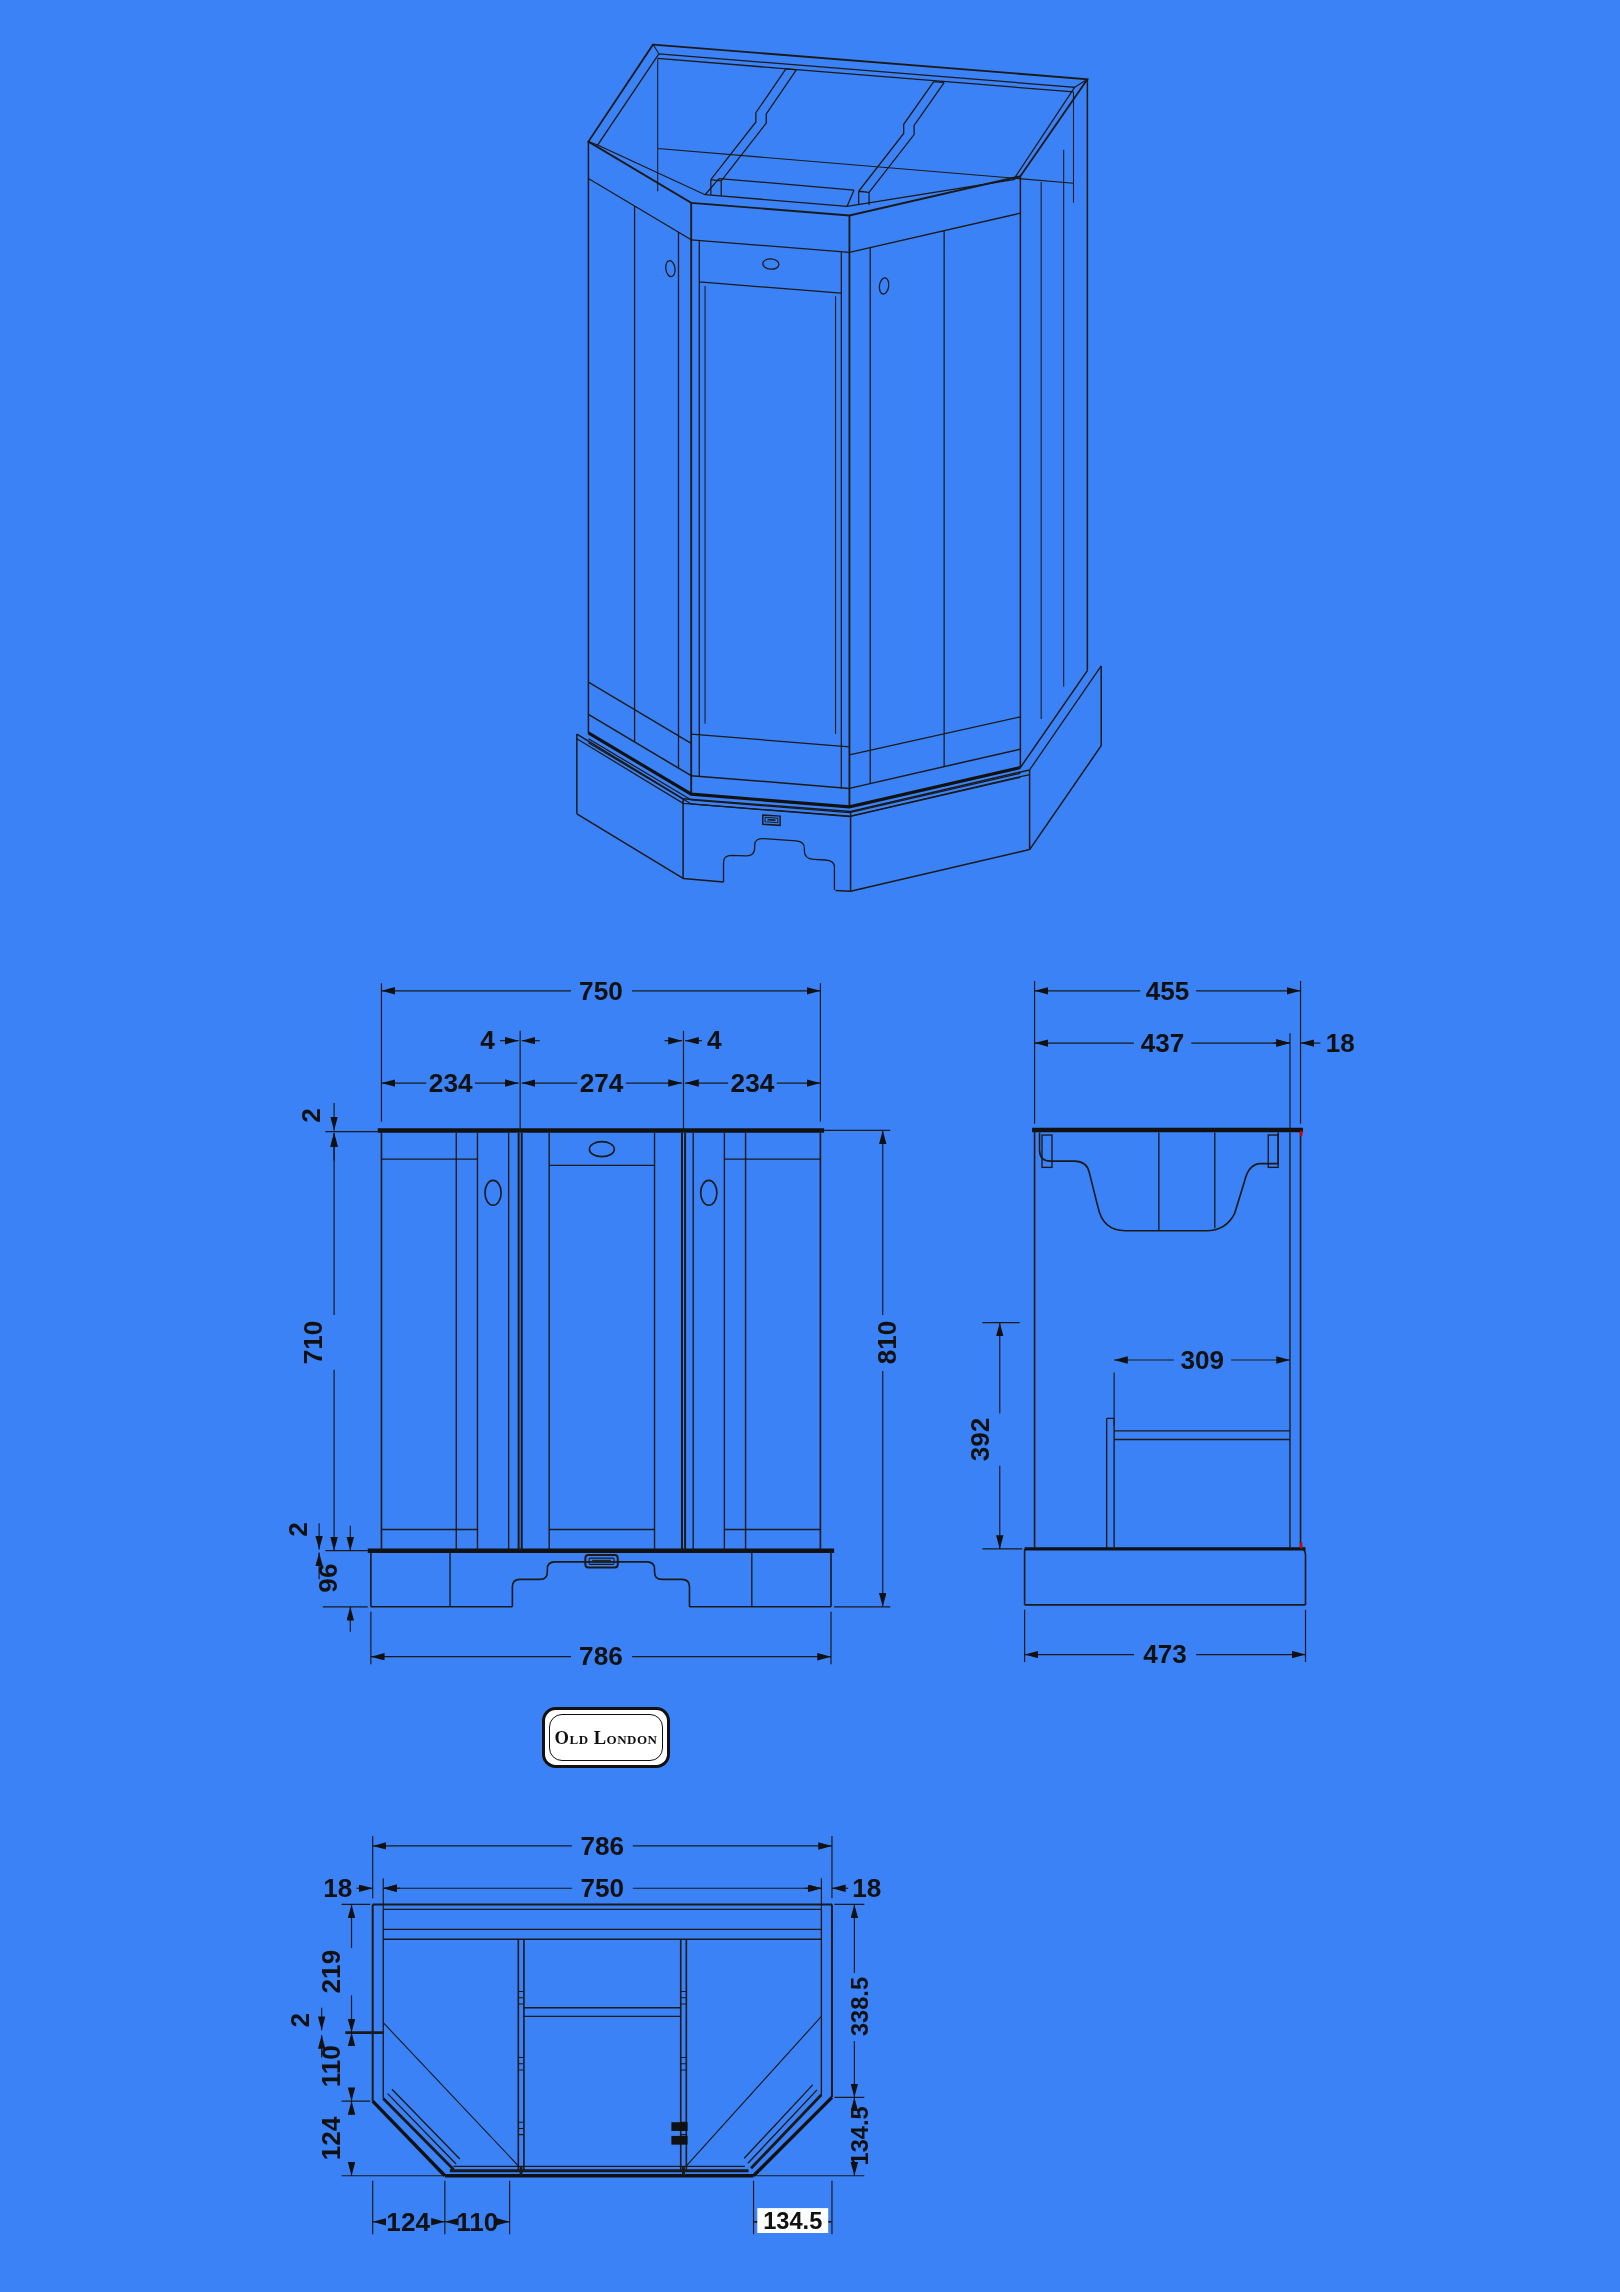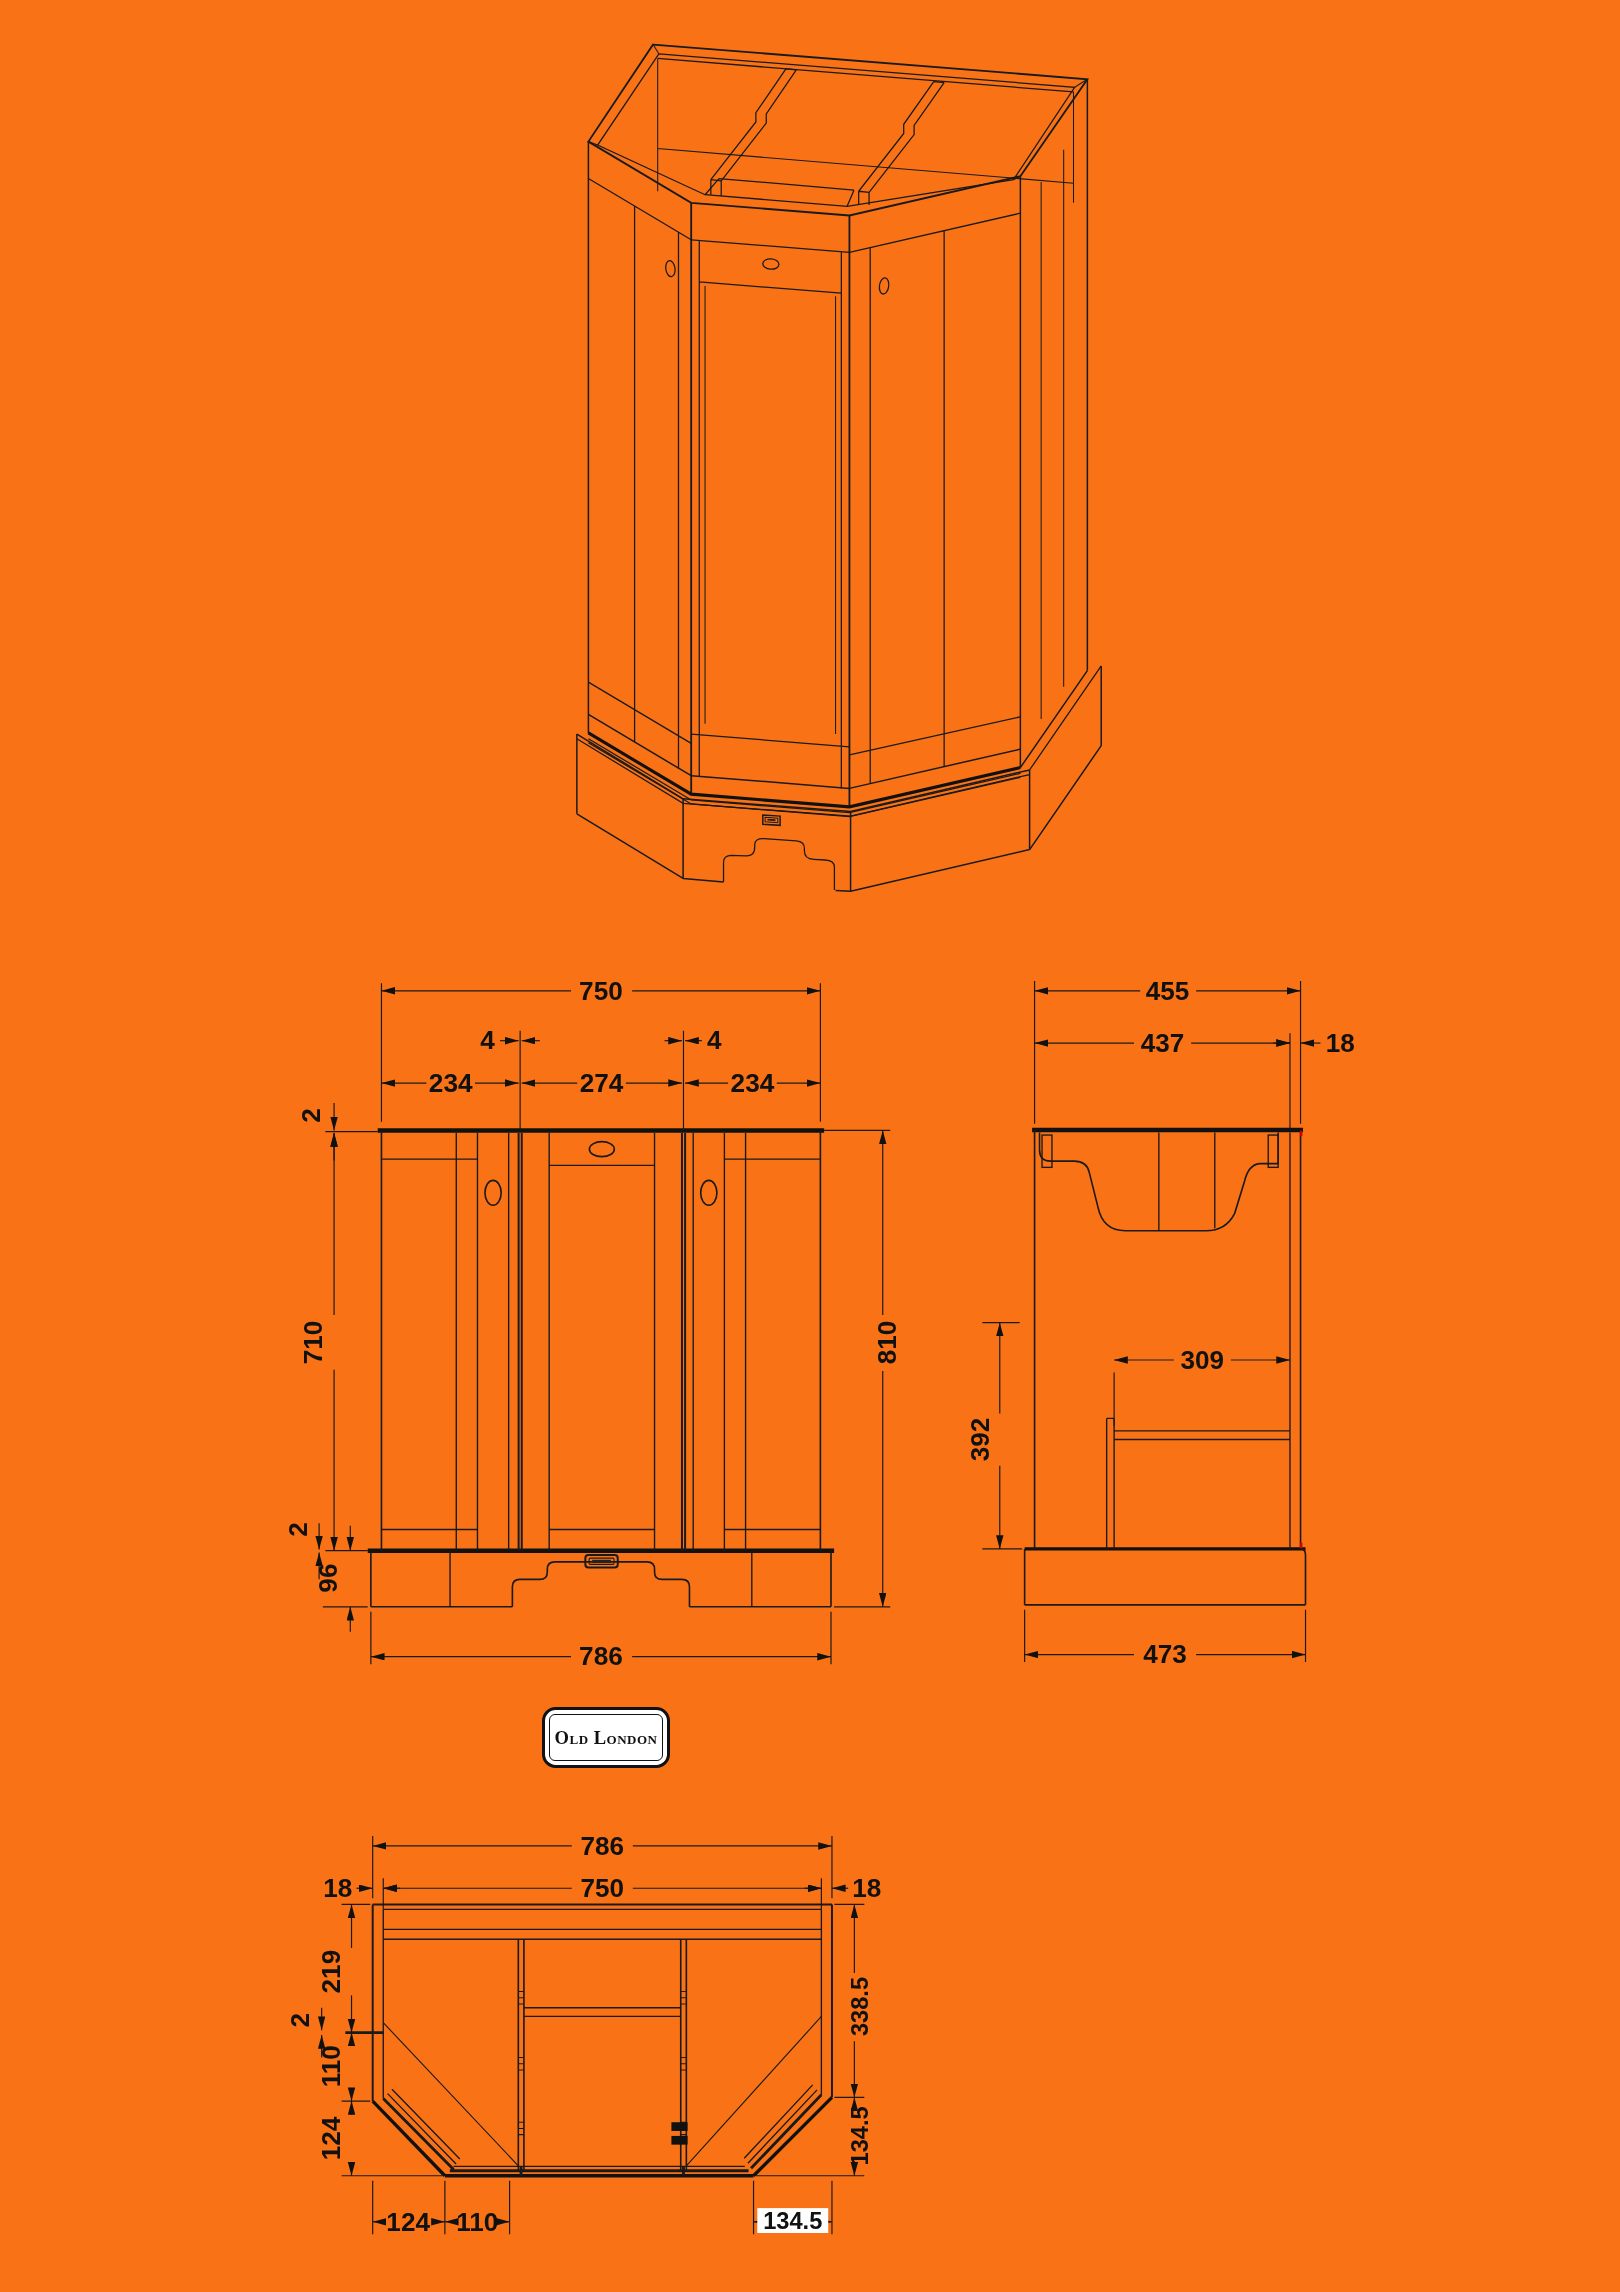--- a/index.html
+++ b/index.html
@@ -1,33 +1,33 @@
 <!DOCTYPE html>
 <html><head>
 <meta charset="utf-8">
 <style>
   html,body{margin:0;padding:0;background:#ffffff;}
-  #page{position:relative;width:1620px;height:2293px;background:#f97316;overflow:hidden;
+  #page{position:relative;width:1620px;height:2293px;background:#3b82f6;overflow:hidden;
         font-family:"Liberation Sans",sans-serif;}
   .view{position:absolute;}
   svg{display:block;}
   svg .ln{stroke:#1a1a1a;fill:none;stroke-width:1.1;}
   svg .ln09{stroke:#1a1a1a;fill:none;stroke-width:0.9;}
   svg .ln12{stroke:#1a1a1a;fill:none;stroke-width:1.3;}
   svg .ln16{stroke:#1a1a1a;fill:none;stroke-width:1.6;}
   svg .ln22{stroke:#1a1a1a;fill:none;stroke-width:2.3;}
   svg .thick{stroke:#111;fill:none;stroke-width:3.6;}
   svg .band{stroke:#111;fill:none;stroke-width:2.7;}
   svg .dim{stroke:#1a1a1a;fill:none;stroke-width:0.95;}
   svg .red{stroke:#cc0000;fill:none;stroke-width:2;}
   svg text.dt{font:700 21px "Liberation Sans",sans-serif;fill:#111;stroke:none;}
   svg text.dts{font:700 19px "Liberation Sans",sans-serif;fill:#111;stroke:none;}
   .badge{position:absolute;border:3.4px solid #111;border-radius:13.7px;background:#fff;
          display:flex;align-items:center;justify-content:center;}
-  .badge-inner{border:1.6px solid #111;border-radius:6px;margin:0;width:calc(100% - 9.8px);
+  .badge-inner{border:1.6px solid #111;border-radius:13px;margin:0;width:calc(100% - 9.8px);
          height:calc(100% - 9.8px);display:flex;align-items:center;justify-content:center;}
   .badge-text{font-family:"Liberation Serif",serif;font-variant:small-caps;font-weight:700;
          font-size:18.6px;letter-spacing:0.5px;color:#111;white-space:nowrap;}
 </style>
 </head>
 <body>
 
 <div id="page">
 
   <div class="view" style="left:519px;top:17.6px;width:647px;height:924px;">

